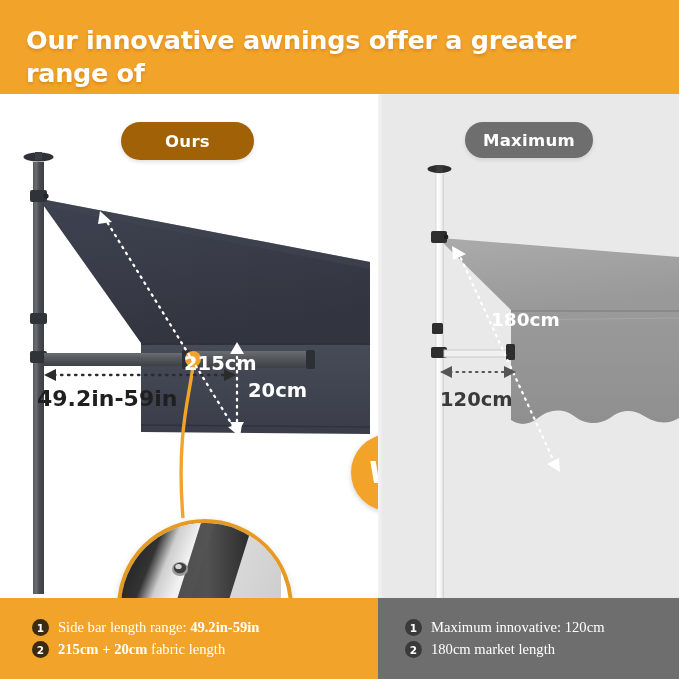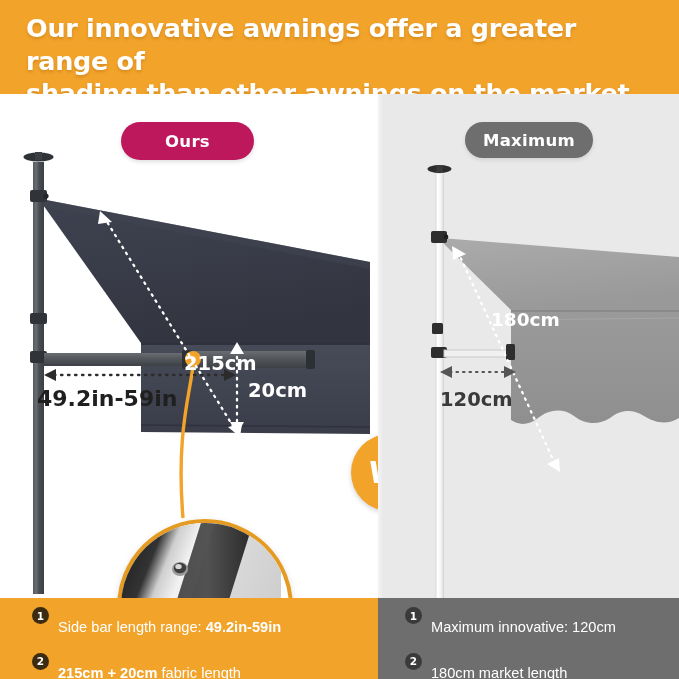--- a/index.html
+++ b/index.html
@@ -9,21 +9,21 @@
     font-family:"Liberation Sans", sans-serif;
     overflow:hidden;
   }
   #page{position:relative;width:679px;height:679px;overflow:hidden;background:#fff;}
 
   
   #header{
     position:absolute;left:0;top:0;width:679px;height:94px;
     background:#f2a32a;
     box-sizing:border-box;
-    padding:12px 14px 0 26px;
+    padding:24px 14px 0 26px;
   }
   #header-title{
     color:#ffffff;
     font-size:25.5px;
     font-weight:bold;
     line-height:1.28;
     letter-spacing:-0.3px;
     text-shadow:0 2px 3px rgba(140,80,0,.28);
     font-family:"DejaVu Sans", sans-serif;
   }
@@ -41,21 +41,21 @@
   .pill{
     position:absolute;
     border-radius:19px;
     color:#fff;font-weight:bold;font-size:16.5px;
     display:flex;align-items:center;justify-content:center;
     font-family:"DejaVu Sans", sans-serif;
     letter-spacing:.3px;
   }
   #pill-ours{
     left:121px;top:28px;width:133px;height:38px;
-    background:#be185d;
+    background:#a16207;
     box-shadow:0 2px 4px rgba(0,0,0,.13);
   }
   #pill-others{
     left:87px;top:28px;width:128px;height:36px;
     background:#6e6e6e;
     box-shadow:0 2px 4px rgba(0,0,0,.10);
   }
 
   
   .svg-scene{position:absolute;left:0;top:0;}
@@ -102,23 +102,22 @@
   .bullet-num{
     width:17px;height:17px;border-radius:50%;
     display:flex;align-items:center;justify-content:center;
     color:#fff;font-size:10.5px;font-weight:bold;flex:0 0 auto;
     font-family:"DejaVu Sans", sans-serif;
   }
   #footer-left .bullet-num{background:#3b2b10;}
   #footer-right .bullet-num{background:#3a3a3a;}
   .bullet-text{
     color:#ffffff;font-size:14.6px;line-height:1.15;
-    font-family:Liberation Sans, sans-serif;
+    font-family:Liberation Serif, serif;
     white-space:nowrap;
-    margin-top:24px;
   }
   .bullet-text b{font-weight:bold;}
   .bullet-text .lt{font-weight:400;}
 
   
 </style>
 </head>
 <body>
 
 <div id="page">

